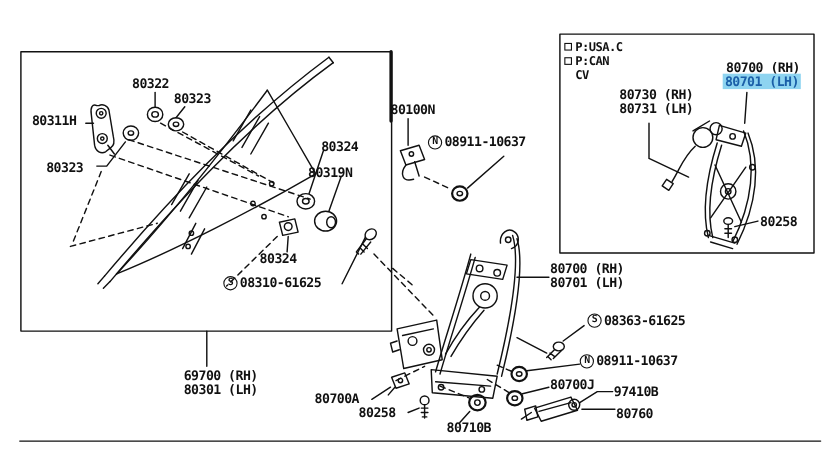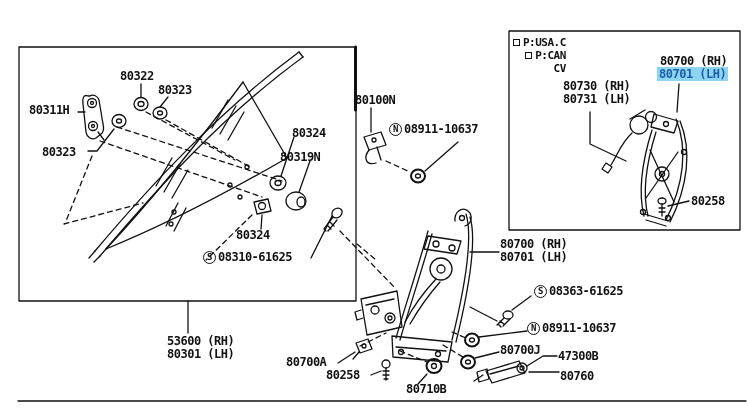--- a/index.html
+++ b/index.html
@@ -7,21 +7,21 @@
          font-family:"DejaVu Sans Mono", monospace;}
   #art{position:absolute;left:0;top:0;}
   .lbl{position:absolute;font-size:12px;font-weight:700;color:#111;letter-spacing:-0.5px;
        white-space:nowrap;line-height:13px;}
   .lbl.small{font-size:11px;}
   .cap2 div{line-height:13px;}
   .sym-row{display:flex;align-items:center;gap:2px;}
   .circ{display:inline-flex;width:13px;height:13px;border:1.5px solid #111;border-radius:50%;
         align-items:center;justify-content:center;font-size:9px;font-weight:700;flex:0 0 auto;
         box-sizing:border-box;}
-  .opt-row{display:flex;align-items:center;gap:3px;line-height:13px;justify-content:flex-end;}
+  .opt-row{display:flex;align-items:center;gap:3px;line-height:13px;}
   .sq{width:7px;height:7px;border:1.3px solid #111;display:inline-block;box-sizing:border-box;flex:0 0 auto;}
   .sq.hidden{visibility:hidden;}
   .hl{background:#8ed4f0;color:#1a5fa8;padding:0 2px;}
   .footer{position:absolute;font-size:10px;font-weight:700;color:#111;letter-spacing:0.5px;}
 </style>
 </head>
 <body>
 
 <div id="stage">
 
@@ -243,21 +243,21 @@
 <div class="lbl" style="left:292px;top:127px">80324</div>
 <div class="lbl" style="left:280px;top:151px">80319N</div>
 <div class="lbl" style="left:236px;top:229px">80324</div>
 
 <div class="lbl sym-row" style="left:203px;top:251px">
   <span class="circ">S</span>
   <span>08310-61625</span>
 </div>
 
 <div class="lbl cap2" style="left:167px;top:335px">
-  <div>53600 (RH)</div>
+  <div>69700 (RH)</div>
   <div>80301 (LH)</div>
 </div>
 
 <div class="lbl" style="left:355px;top:94px">80100N</div>
 
 <div class="lbl sym-row" style="left:389px;top:123px">
   <span class="circ">N</span>
   <span>08911-10637</span>
 </div>
 
@@ -270,21 +270,21 @@
   <span class="circ">S</span>
   <span>08363-61625</span>
 </div>
 
 <div class="lbl sym-row" style="left:527px;top:322px">
   <span class="circ">N</span>
   <span>08911-10637</span>
 </div>
 
 <div class="lbl" style="left:500px;top:344px">80700J</div>
-<div class="lbl" style="left:558px;top:350px">47300B</div>
+<div class="lbl" style="left:558px;top:350px">97410B</div>
 <div class="lbl" style="left:560px;top:370px">80760</div>
 <div class="lbl" style="left:286px;top:356px">80700A</div>
 <div class="lbl" style="left:326px;top:369px">80258</div>
 <div class="lbl" style="left:406px;top:383px">80710B</div>
 
 <div class="lbl small" style="left:513px;top:36px">
   <div class="opt-row">
     <span class="sq"></span>
     <span>P:USA.C</span>
   </div>

